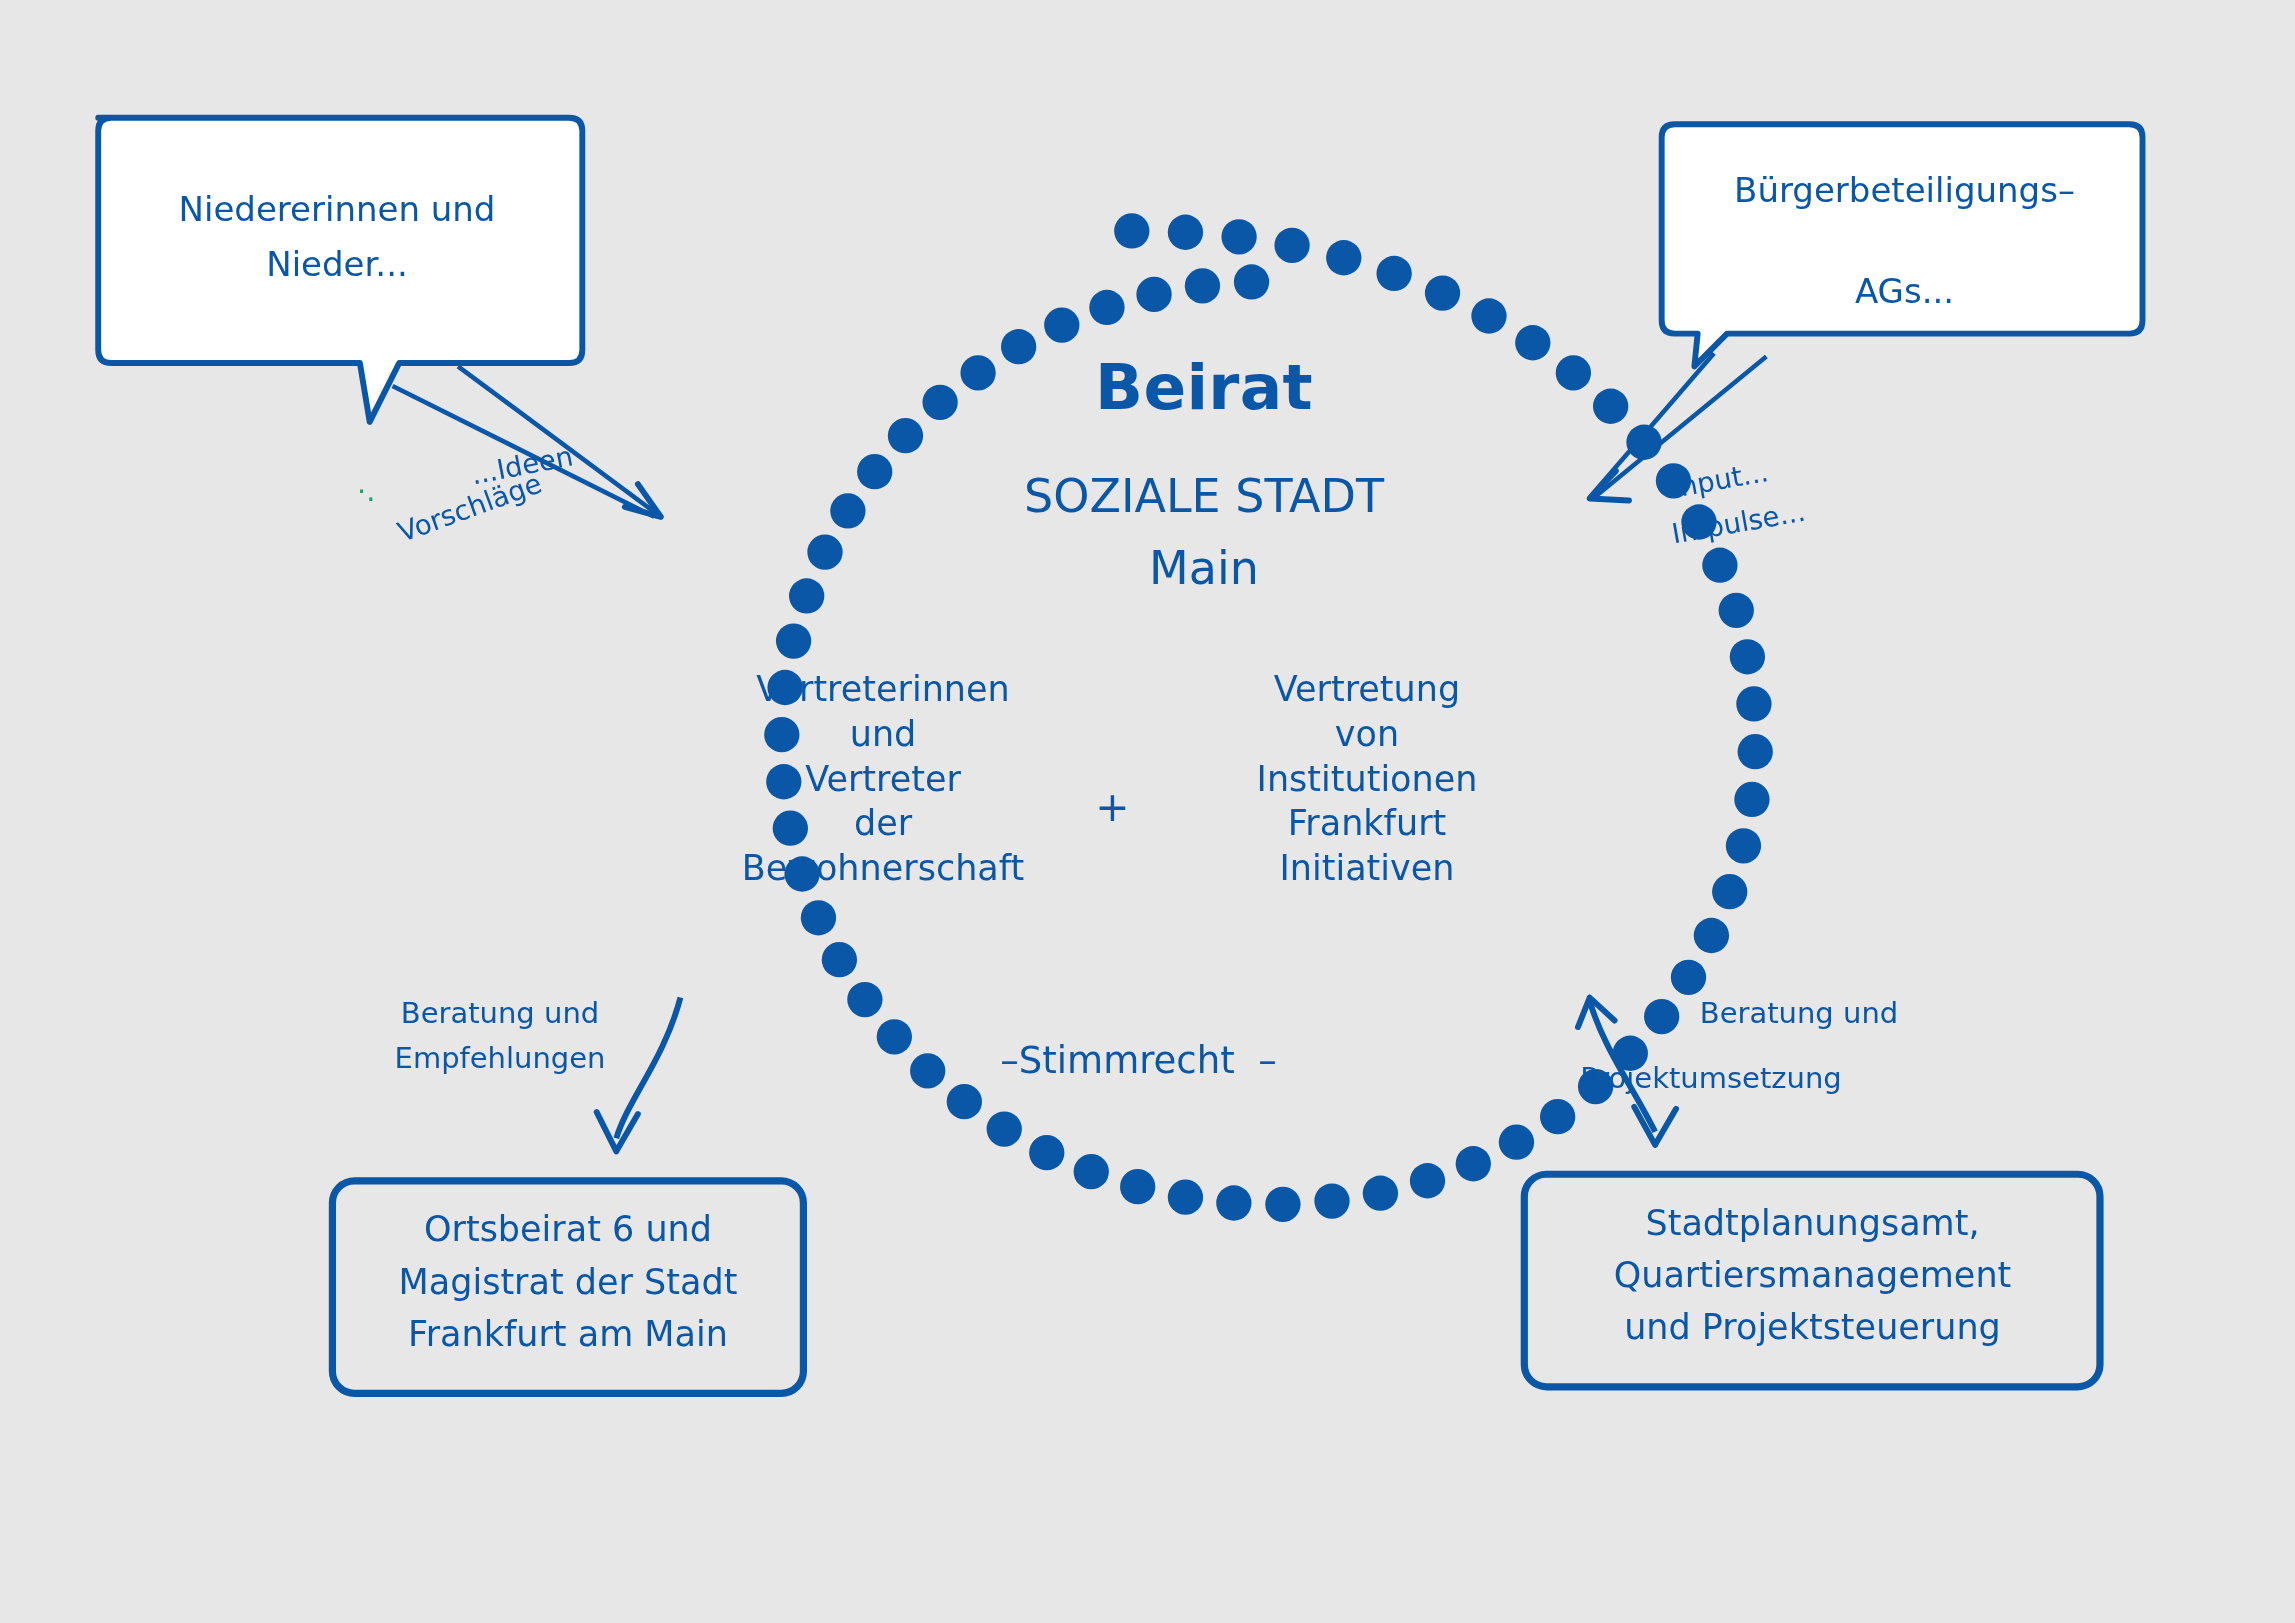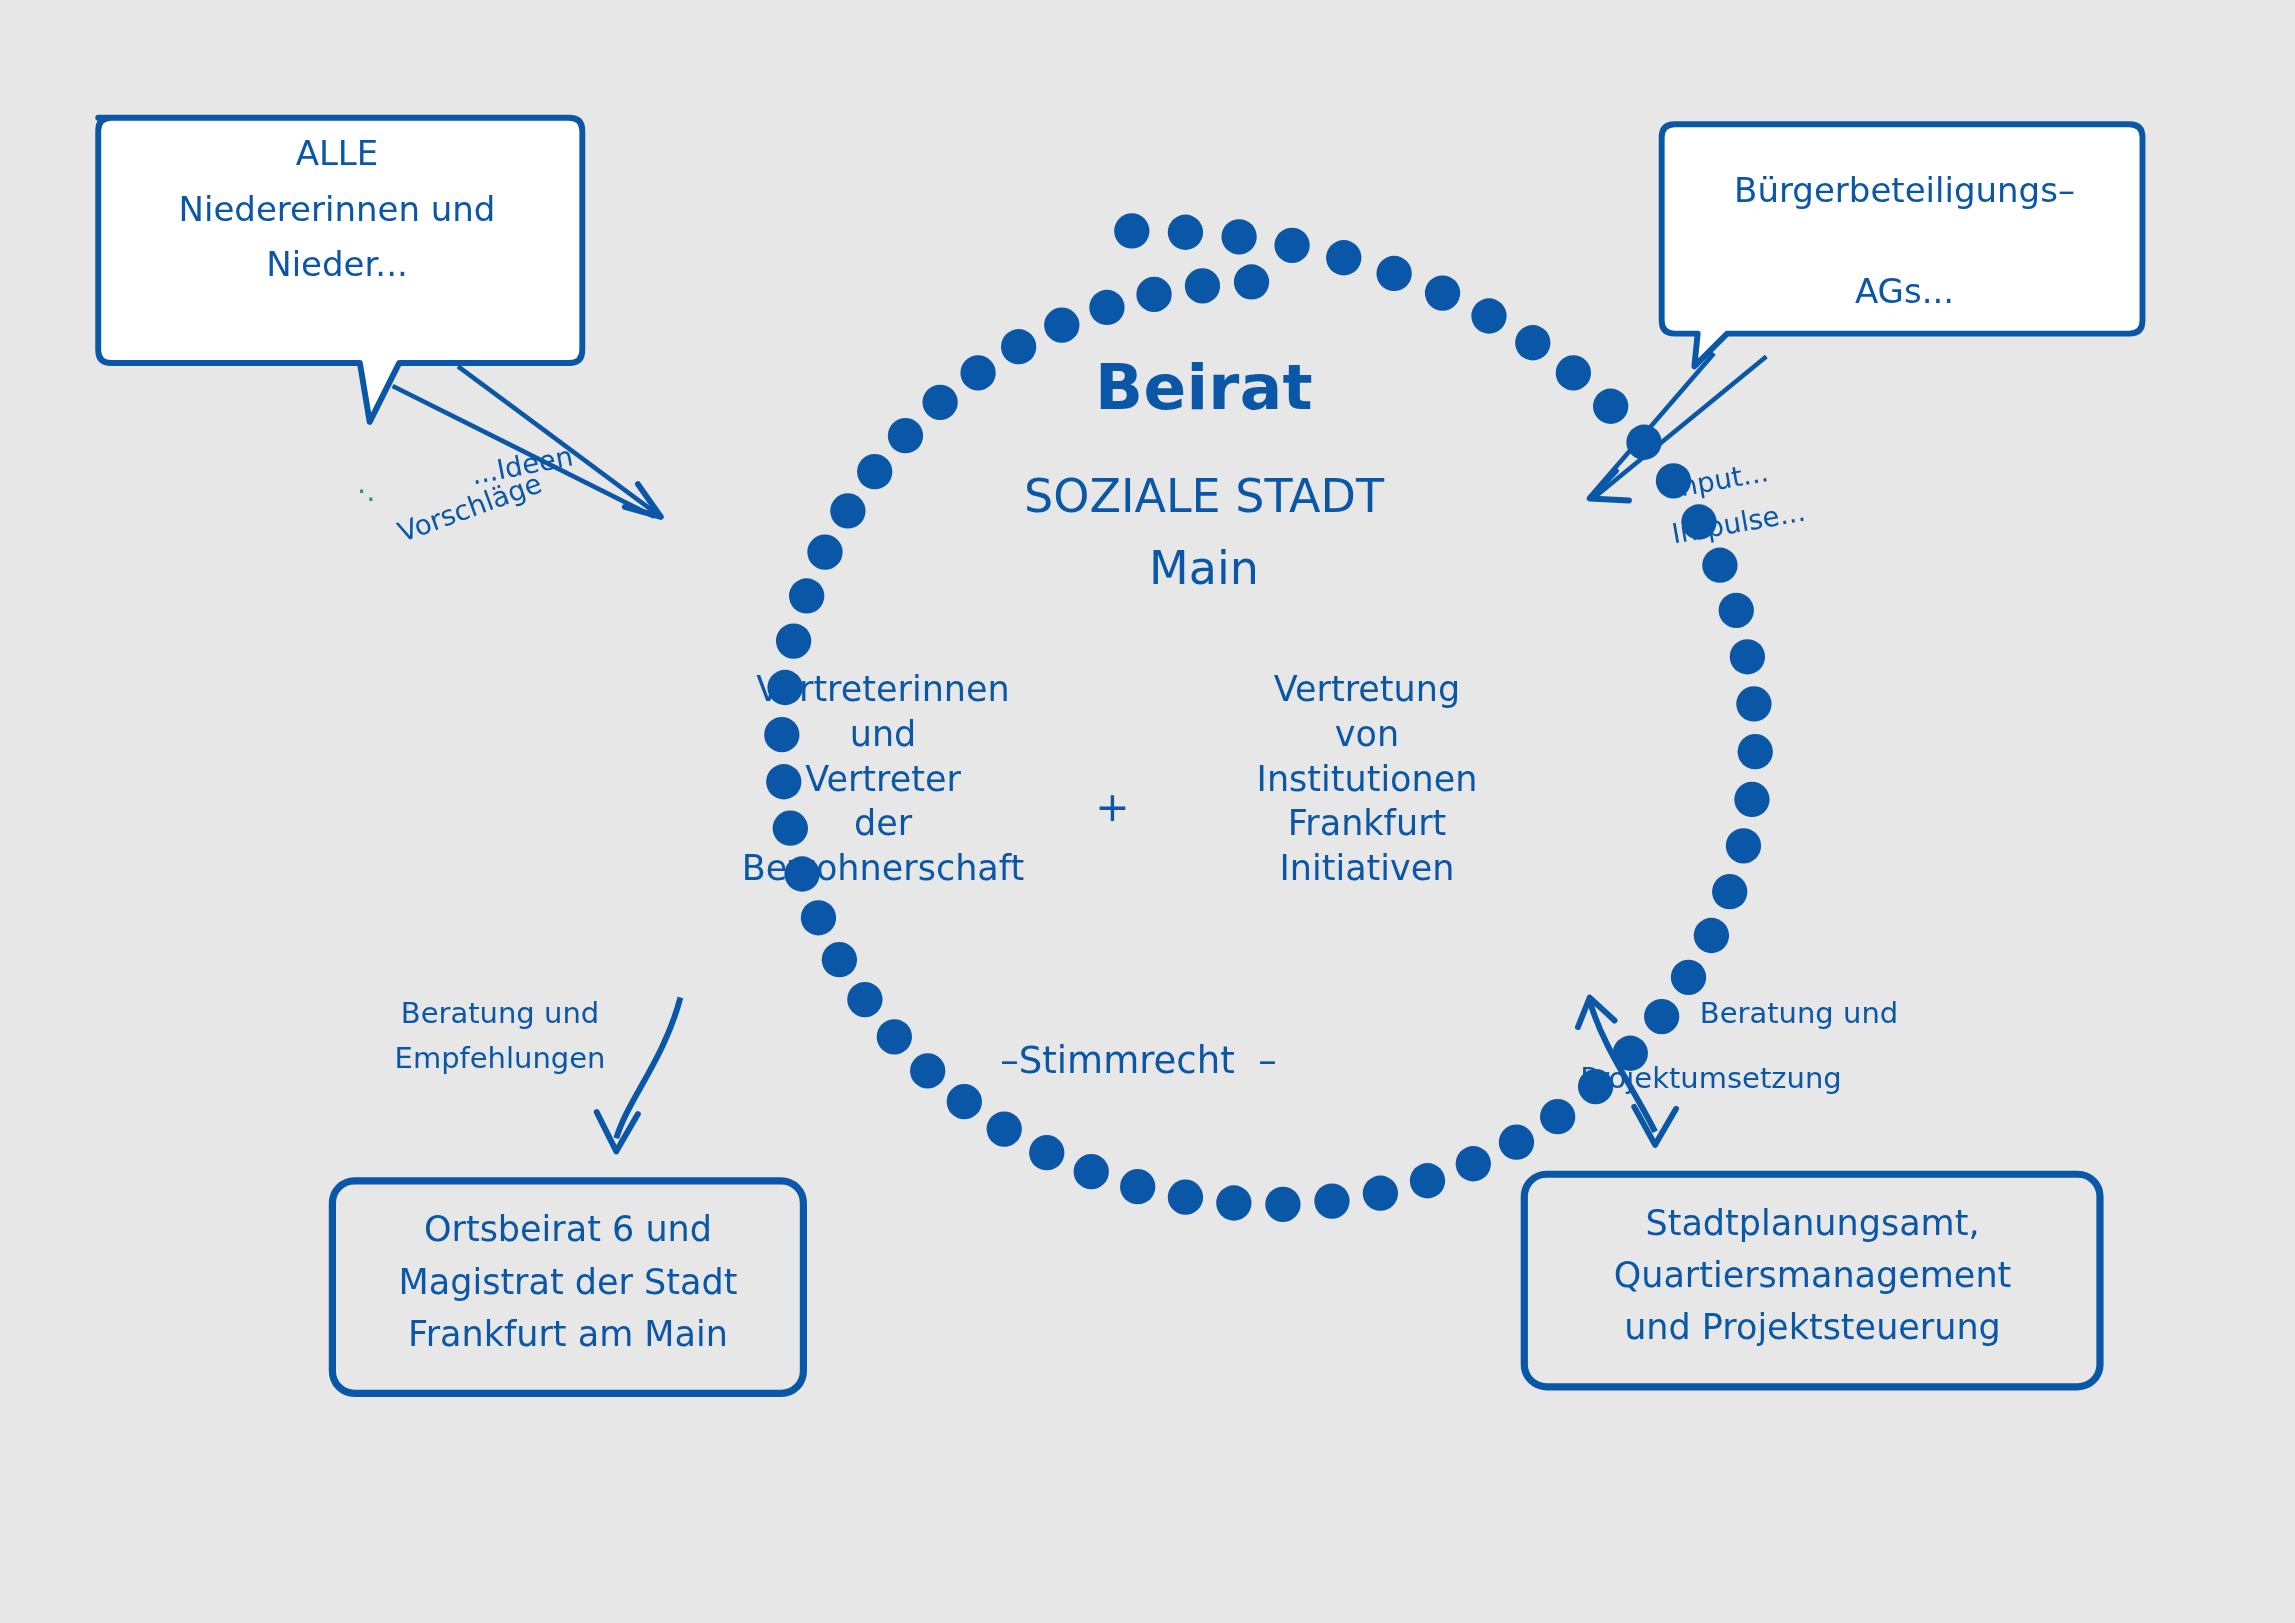--- a/index.html
+++ b/index.html
@@ -202,21 +202,20 @@
       <path d="M942,1760 L912,1700 M942,1760 L975,1703" stroke-linecap="round"></path>
     </g>
 
     <g fill="none" stroke="#0a57a8" stroke-width="9">
       <path d="M2430,1530 C2450,1600 2495,1660 2530,1730"></path>
       <path d="M2430,1525 L2412,1570 M2430,1525 L2468,1560" stroke-linecap="round"></path>
       <path d="M2530,1750 L2498,1692 M2530,1750 L2562,1695" stroke-linecap="round"></path>
     </g>
   </svg>
 
-  <div class="txt bubble-text" style="left:111px; top:134px; width:452px;">ALLE</div>
   <div class="txt bubble-text" style="left:111px; top:190px; width:452px;">Niedererinnen und</div>
   <div class="txt bubble-text" style="left:111px; top:245px; width:452px;">Nieder...</div>
 
   <div class="txt bubble-text" style="left:1672px; top:156px; width:465px;margin-top:15px;">Bürgerbeteiligungs–</div>
   <div class="txt bubble-text" style="left:1672px; top:272px; width:465px;">AGs...</div>
 
   <div class="txt center-title" style="left:772px; top:353px; width:864px;">Beirat</div>
   <div class="txt center-sub" style="left:772px; top:471px; width:864px;">SOZIALE STADT</div>
   <div class="txt center-sub" style="left:772px; top:543px; width:864px;">Main</div>
 

